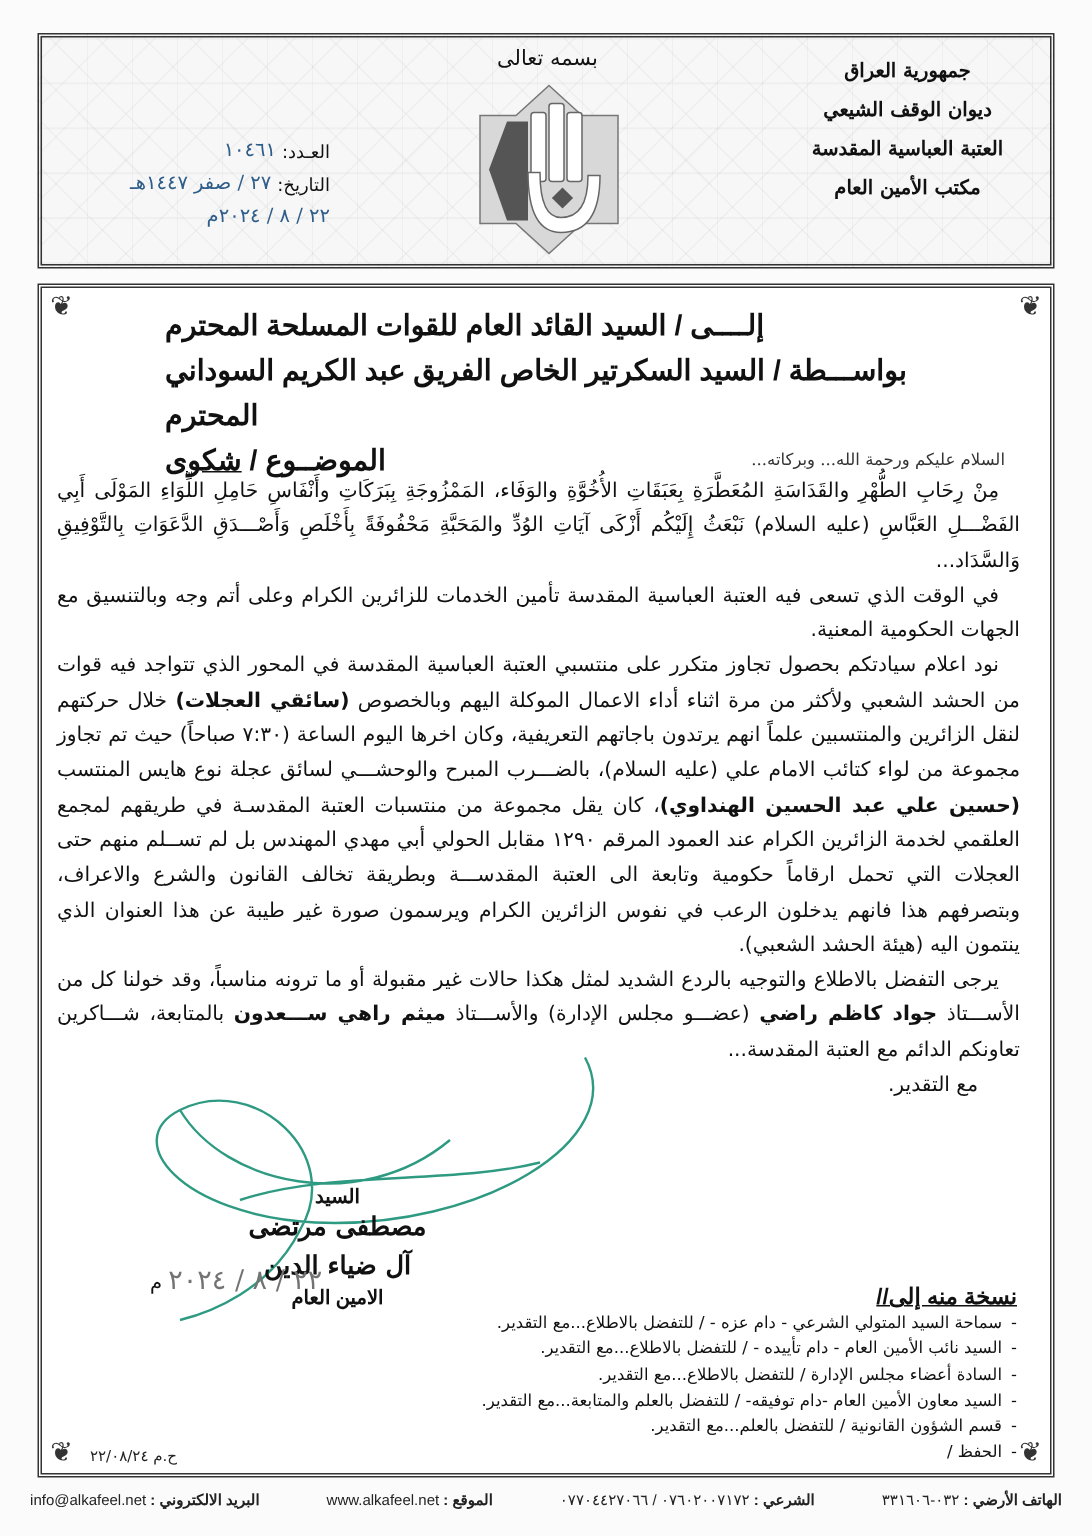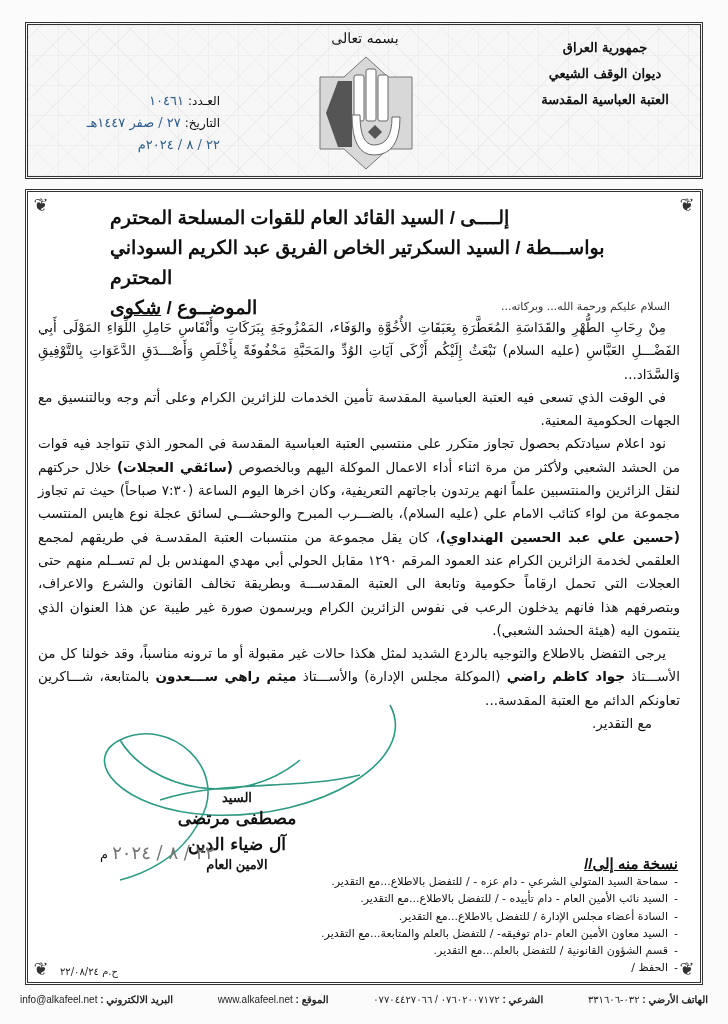--- a/index.html
+++ b/index.html
@@ -35,21 +35,21 @@
   .addressee { position: absolute; right: 58px; top: 203px; direction: rtl; text-align: left; font-family: "Liberation Sans", sans-serif; font-weight: bold; font-size: 19px; line-height: 30px; width: 560px; }
   .subject .val { text-decoration: underline; }
 
   .greeting { position: absolute; right: 58px; top: 300px; direction: rtl; font-family: "DejaVu Serif", serif; font-size: 11px; color: #333; letter-spacing: 1px; }
 
   .letter-body { position: absolute; left: 38px; right: 48px; top: 316px; direction: rtl; text-align: justify; font-family: "DejaVu Sans", sans-serif; font-size: 13.5px; line-height: 23.3px; }
   .letter-body p { margin: 0; text-indent: 14px; }
   .letter-body b { font-weight: bold; }
   .closing { padding-right: 14px; }
 
-  .signature-block { position: absolute; left: 160px; top: 790px; width: 130px; direction: rtl; text-align: center; margin-left: 12px; }
+  .signature-block { position: absolute; left: 160px; top: 790px; width: 130px; direction: rtl; text-align: center; }
   .signature-block .title-sayed { font-family: "Liberation Sans", sans-serif; font-weight: bold; font-size: 13px; }
   .signature-block .sig-name { font-family: "DejaVu Serif", serif; font-weight: bold; font-size: 17px; line-height: 26px; }
   .signature-block .sig-role { font-family: "Liberation Sans", sans-serif; font-weight: bold; font-size: 13px; }
   .sig-date { position: absolute; left: 100px; top: 842px; direction: ltr; font-size: 13px; color: #111; }
   .sig-date .hand { color: #737373; font-family: "DejaVu Serif", serif; font-size: 18px; }
   .signature-svg { position: absolute; left: 60px; top: 700px; width: 360px; height: 190px; pointer-events: none; }
 
   .cc-block { position: absolute; right: 50px; top: 855px; width: 420px; direction: rtl; text-align: right; font-family: "DejaVu Sans", sans-serif; }
   .cc-title { font-family: "Liberation Sans", sans-serif; font-weight: bold; font-size: 15px; text-decoration: underline; margin-bottom: 0; }
   .cc-item { font-size: 11px; line-height: 17.3px; padding-right: 10px; position: relative; }
@@ -89,20 +89,21 @@
   <rect x="48" y="14" width="10" height="52" rx="2" fill="#fff" stroke="#666"></rect>
   <rect x="60" y="20" width="10" height="46" rx="2" fill="#fff" stroke="#666"></rect>
   <path d="M34,60 Q34,100 56,100 Q82,100 82,62 L74,62 Q74,90 56,90 Q42,90 42,60 Z" fill="#fff" stroke="#666"></path>
   <rect x="52" y="72" width="10" height="10" transform="rotate(45 57 77)" fill="#555"></rect>
 </svg>
 
 <div class="org-block">
   <div>جمهورية العراق</div>
   <div>ديوان الوقف الشيعي</div>
   <div>العتبة العباسية المقدسة</div>
+  <div>مكتب الأمين العام</div>
 </div>
 
 <div class="frame body-frame"></div>
 <div class="corner" style="left:30px; top:194px;">❦</div>
 <div class="corner" style="right:30px; top:194px;">❦</div>
 <div class="corner" style="left:30px; top:958px;">❦</div>
 <div class="corner" style="right:30px; top:958px;">❦</div>
 
 <div class="addressee">
   <div>
@@ -118,21 +119,21 @@
     <span class="val">شكوى</span>
   </div>
 </div>
 
 <div class="greeting">السلام عليكم ورحمة الله... وبركاته...</div>
 
 <div class="letter-body">
   <p>مِنْ رِحَابِ الطُّهْرِ والقَدَاسَةِ المُعَطَّرَةِ بِعَبَقَاتِ الأُخُوَّةِ والوَفَاء، المَمْزُوجَةِ بِبَرَكَاتِ وأَنْفَاسِ حَامِلِ اللِّوَاءِ المَوْلَى أَبِي الفَضْـــلِ العَبَّاسِ (عليه السلام) نَبْعَثُ إِلَيْكُم أَزْكَى آيَاتِ الوُدِّ والمَحَبَّةِ مَحْفُوفَةً بِأَخْلَصِ وَأَصْـــدَقِ الدَّعَوَاتِ بِالتَّوْفِيقِ وَالسَّدَاد...</p>
   <p>في الوقت الذي تسعى فيه العتبة العباسية المقدسة تأمين الخدمات للزائرين الكرام وعلى أتم وجه وبالتنسيق مع الجهات الحكومية المعنية.</p>
   <p><span>نود اعلام سيادتكم بحصول تجاوز متكرر على منتسبي العتبة العباسية المقدسة في المحور الذي تتواجد فيه قوات من الحشد الشعبي ولأكثر من مرة اثناء أداء الاعمال الموكلة اليهم وبالخصوص </span><b>(سائقي العجلات)</b><span> خلال حركتهم لنقل الزائرين والمنتسبين علماً انهم يرتدون باجاتهم التعريفية، وكان اخرها اليوم الساعة (٧:٣٠ صباحاً) حيث تم تجاوز مجموعة من لواء كتائب الامام علي (عليه السلام)، بالضـــرب المبرح والوحشـــي لسائق عجلة نوع هايس المنتسب </span><b>(حسين علي عبد الحسين الهنداوي)</b><span>، كان يقل مجموعة من منتسبات العتبة المقدسـة في طريقهم لمجمع العلقمي لخدمة الزائرين الكرام عند العمود المرقم ١٢٩٠ مقابل الحولي أبي مهدي المهندس بل لم تســلم منهم حتى العجلات التي تحمل ارقاماً حكومية وتابعة الى العتبة المقدســـة وبطريقة تخالف القانون والشرع والاعراف، وبتصرفهم هذا فانهم يدخلون الرعب في نفوس الزائرين الكرام ويرسمون صورة غير طيبة عن هذا العنوان الذي ينتمون اليه (هيئة الحشد الشعبي).</span></p>
-  <p><span>يرجى التفضل بالاطلاع والتوجيه بالردع الشديد لمثل هكذا حالات غير مقبولة أو ما ترونه مناسباً، وقد خولنا كل من الأســـتاذ </span><b>جواد كاظم راضي</b><span> (الموكلة مجلس الإدارة) والأســـتاذ </span><b>ميثم راهي ســـعدون</b><span> بالمتابعة، شـــاكرين تعاونكم الدائم مع العتبة المقدسة...</span></p>
+  <p><span>يرجى التفضل بالاطلاع والتوجيه بالردع الشديد لمثل هكذا حالات غير مقبولة أو ما ترونه مناسباً، وقد خولنا كل من الأســـتاذ </span><b>جواد كاظم راضي</b><span> (عضـــو مجلس الإدارة) والأســـتاذ </span><b>ميثم راهي ســـعدون</b><span> بالمتابعة، شـــاكرين تعاونكم الدائم مع العتبة المقدسة...</span></p>
   <p class="closing">مع التقدير.</p>
 </div>
 
 <svg class="signature-svg" viewBox="0 0 360 190">
   <path d="M330,5 C360,60 260,120 150,115 C60,110 20,60 60,40 C110,15 170,70 140,120 C120,160 80,175 60,180 M100,100 C160,80 240,90 300,75 M60,40 C90,90 180,110 240,60" fill="none" stroke="#2e9a82" stroke-width="1.6"></path>
 </svg>
 
 <div class="signature-block">
   <div class="title-sayed">السيد</div>
   <div class="sig-name">مصطفى مرتضى آل ضياء الدين</div>

